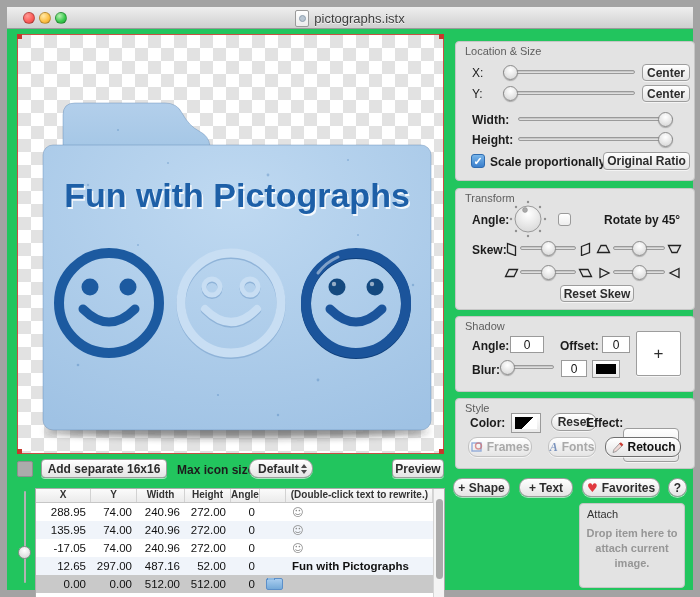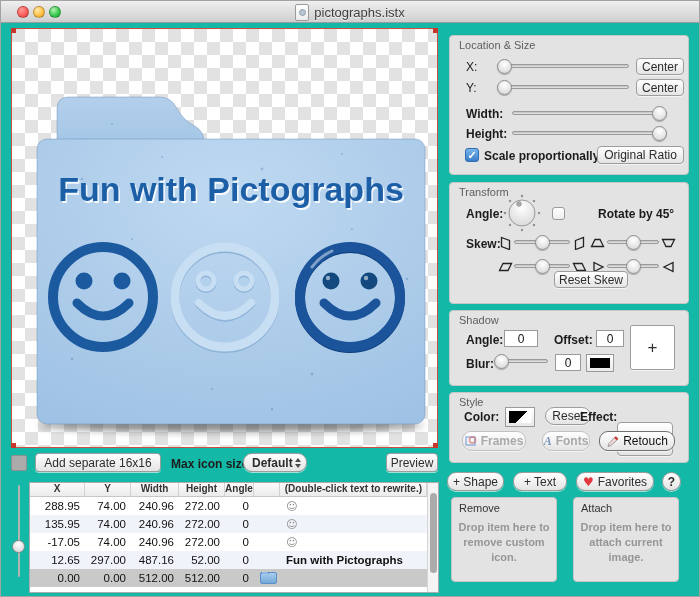--- a/index.html
+++ b/index.html
@@ -1,17 +1,17 @@
 <!DOCTYPE html>
 <html><head>
 <meta charset="utf-8">
 <style>
   html,body{margin:0;padding:0;}
   body{width:700px;height:597px;font-family:"Liberation Sans",sans-serif;background:#e6e6e6;position:relative;overflow:hidden;-webkit-font-smoothing:antialiased;}
-  .win{position:absolute;inset:0;border:1px solid #a3a3a3;box-sizing:border-box;background:#14b8a6;}
+  .win{position:absolute;inset:0;border:7px solid #a3a3a3;box-sizing:border-box;background:#22c55e;}
   
   .titlebar{position:absolute;left:0;top:0;width:100%;height:22px;background:linear-gradient(#efefef,#cfcfcf);border-bottom:1px solid #9b9b9b;box-sizing:border-box;}
   .light{position:absolute;top:5px;width:12px;height:12px;border-radius:50%;box-sizing:border-box;border:1px solid rgba(0,0,0,.25);}
   .light.red{left:16px;background:radial-gradient(circle at 35% 30%, #ff9a95, #fc5b57 60%, #d8413d);}
   .light.yellow{left:32px;background:radial-gradient(circle at 35% 30%, #ffe9a8, #fdbe41 60%, #d99f2b);}
   .light.green{left:48px;background:radial-gradient(circle at 35% 30%, #b6f0b0, #34c84a 60%, #27a53a);}
   .titlewrap{position:absolute;left:0;right:0;top:0;height:22px;display:flex;align-items:center;justify-content:center;gap:5px;}
   .docicon{width:12px;height:15px;background:linear-gradient(#ffffff,#ececec);border:1px solid #9a9a9a;border-radius:2px;position:relative;}
   .docicon::after{content:"";position:absolute;left:3px;top:4px;width:5px;height:5px;border-radius:50%;background:#b9c6d2;border:1px solid #8fa0b0;}
   .wintitle{font-size:13px;color:#3d3d3d;text-shadow:0 1px 0 rgba(255,255,255,.7);}
@@ -19,21 +19,21 @@
   .canvas{position:absolute;left:10px;top:27px;width:427px;height:420px;box-sizing:border-box;border:1px solid #c94f44;
     background:repeating-conic-gradient(#ffffff 0% 25%, #e2e2e2 0% 50%);background-size:26px 26px;}
   .handle{position:absolute;width:5px;height:5px;background:#c9372c;}
   .cv-title{position:absolute;left:25px;top:141px;width:388px;text-align:center;font-size:34px;font-weight:bold;letter-spacing:0px;color:#1d5fa7;text-shadow:1.5px 1.5px 0 rgba(255,255,255,.85);}
   
   .gbox{position:absolute;background:#e3e3e3;border:1px solid #c6c6c6;border-radius:4px;box-sizing:border-box;}
   .glabel{position:absolute;left:9px;top:3px;font-size:11px;color:#5e5e5e;}
   .lbl{position:absolute;font-size:12px;color:#1c1c1c;white-space:nowrap;}
   
   .btn{position:absolute;box-sizing:border-box;background:linear-gradient(#ffffff,#e4e4e4);border:1px solid #9d9d9d;border-radius:4px;
-       font-size:12px;font-weight:normal;color:#2d2d2d;display:flex;align-items:center;justify-content:center;gap:4px;box-shadow:0 1px 0 rgba(255,255,255,.6);}
+       font-size:12px;font-weight:bold;color:#2d2d2d;display:flex;align-items:center;justify-content:center;gap:4px;box-shadow:0 1px 0 rgba(255,255,255,.6);}
   .btn.round{border-radius:9px;}
   .btn.disabled{color:#a9a9a9;border-color:#c2c2c2;font-weight:bold;}
   .btn.strong{border-color:#6f6f6f;color:#111;}
   .helpbtn{border-radius:50%;font-weight:bold;}
   
   .slider{position:absolute;height:15px;}
   .strack{position:absolute;left:0;right:0;top:5px;height:4px;border-radius:2px;background:linear-gradient(#bdbdbd,#e9e9e9);border:1px solid #9a9a9a;box-sizing:border-box;}
   .sthumb{position:absolute;top:0;width:15px;height:15px;border-radius:50%;background:radial-gradient(circle at 50% 32%, #ffffff, #d2d2d2);border:1px solid #8c8c8c;box-sizing:border-box;box-shadow:0 1px 1px rgba(0,0,0,.25);}
   
   .field{position:absolute;box-sizing:border-box;border:1px solid #9a9a9a;background:#fff;font-size:12px;text-align:center;font-family:"Liberation Sans",sans-serif;color:#111;padding:0;}
@@ -261,21 +261,21 @@
     <svg class="icn" style="position:absolute;left:141px;top:77px;" width="14" height="14">
         <path d="M3,2.5 L12,7 L3,11.5 Z" fill="none" stroke="#222" stroke-width="1.3"></path>
       </svg>
     <div class="slider" style="left:157px;top:76px;width:52px;">
       <div class="strack"></div>
       <div class="sthumb" style="left:19px;"></div>
     </div>
     <svg class="icn" style="position:absolute;left:212px;top:77px;" width="14" height="14">
         <path d="M11,2.5 L2,7 L11,11.5 Z" fill="none" stroke="#222" stroke-width="1.3"></path>
       </svg>
-    <div class="btn" style="left:104px;top:88px;width:74px;height:17px;">Reset Skew</div>
+    <div class="btn" style="left:104px;top:96px;width:74px;height:17px;">Reset Skew</div>
   </div>
 
   <div class="gbox" style="left:448px;top:309px;width:240px;height:76px;">
     <span class="glabel">Shadow</span>
     <span class="lbl" style="left:16px;top:22px;font-weight:bold;">Angle:</span>
     <input class="field" style="left: 54px; top: 19px; width: 34px; height: 17px;" value="0">
     <span class="lbl" style="left:104px;top:22px;font-weight:bold;">Offset:</span>
     <input class="field" style="left: 146px; top: 19px; width: 28px; height: 17px;" value="0">
     <span class="lbl" style="left:16px;top:46px;font-weight:bold;">Blur:</span>
     <div class="slider" style="left:44px;top:43px;width:54px;">
@@ -325,24 +325,20 @@
   </div>
 
   <div class="btn round" style="left:446px;top:471px;width:57px;height:19px;">+ Shape</div>
   <div class="btn round" style="left:512px;top:471px;width:54px;height:19px;">+ Text</div>
   <div class="btn round" style="left:575px;top:471px;width:78px;height:19px;">
     <span style="color:#e0383e;font-family:'DejaVu Sans',sans-serif;">♥</span>
     <span>Favorites</span>
   </div>
   <div class="btn helpbtn" style="left:661px;top:471px;width:19px;height:19px;">?</div>
 
-  <div class="gbox" style="left:450px;top:496px;width:106px;height:85px;">
-    <span class="dropbox-label">Remove</span>
-    <div class="droptext">Drop item here to remove custom icon.</div>
-  </div>
   <div class="gbox" style="left:572px;top:496px;width:106px;height:85px;">
     <span class="dropbox-label">Attach</span>
     <div class="droptext">Drop item here to attach current image.</div>
   </div>
 
   <div style="position:absolute;left:10px;top:454px;width:16px;height:16px;background:#ababab;border:1px solid #8f8f8f;border-radius:2px;box-sizing:border-box;"></div>
   <div class="btn" style="left:34px;top:452px;width:126px;height:19px;">Add separate 16x16</div>
   <span class="lbl" style="left:170px;top:456px;font-weight:bold;">Max icon size:</span>
   <div class="popup" style="left:242px;top:452px;width:64px;height:19px;border-radius:9px;">
     <span>Default</span>

